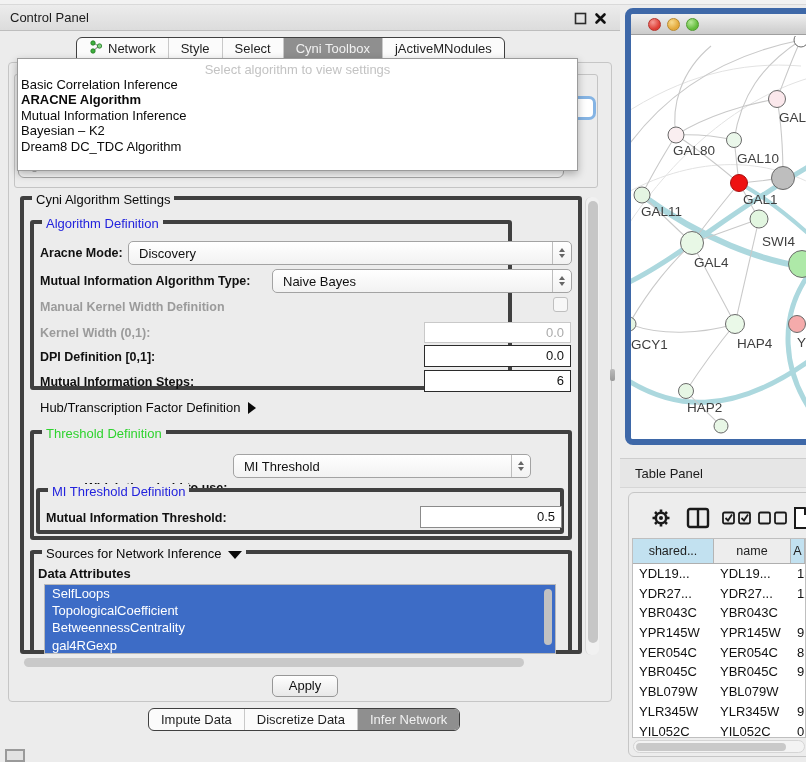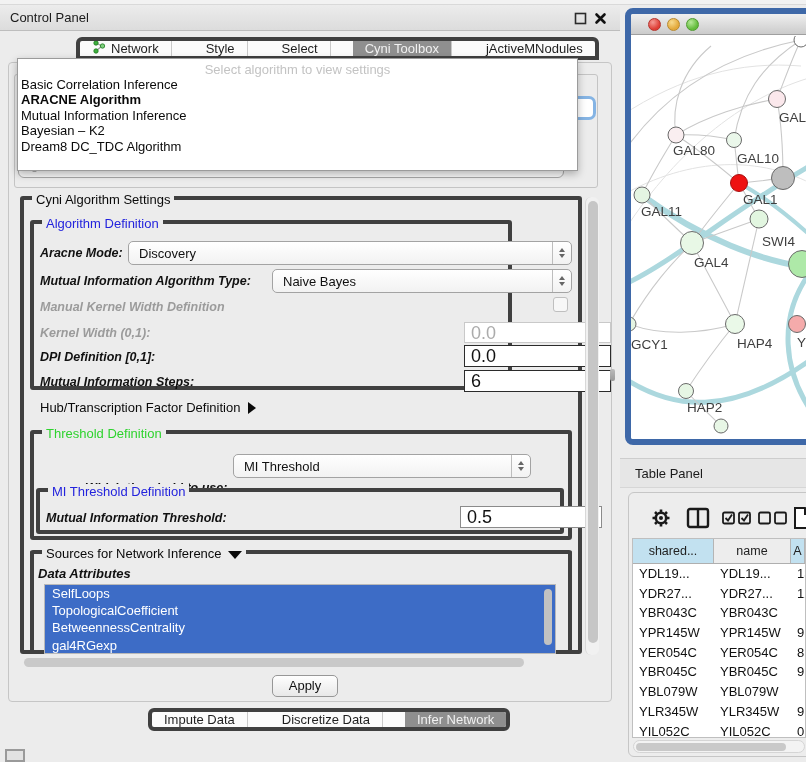--- a/index.html
+++ b/index.html
@@ -10,21 +10,21 @@
 
   
   .top-strip { left:0; top:0; width:806px; height:5px; background:#F2F2F2; border-bottom:1px solid #D9D9D9; }
 
   
   .cp-header { left:0; top:5px; width:620px; height:26px; background:linear-gradient(#ECECEC,#DCDCDC); border-bottom:1px solid #BDBDBD; }
   .cp-title { position:absolute; left:10px; top:5px; font-size:13px; color:#1B1B1B; }
   .mini-btn { position:absolute; width:13px; height:13px; top:7px; }
 
   
-  .tabgroup { display:flex; height:23px; border:4px solid #404040; border-radius:6px 6px 0 0; background:#FBFBFB; overflow:hidden;gap:22px; }
+  .tabgroup { display:flex; height:23px; border:1px solid #404040; border-radius:6px 6px 0 0; background:#FBFBFB; overflow:hidden; }
   .tabgroup.rounded { border-radius:6px; }
   .tab { display:flex; align-items:center; justify-content:center; padding:0 12px; font-size:13px; color:#1F1F1F; border-right:1px solid #C9C9C9; cursor:default; white-space:nowrap; }
   .tab:last-child { border-right:none;justify-content:flex-end; }
   .tab.selected { background:#8F8F8F; color:#F1F1F1; }
   .tab .ticon { margin-right:5px; display:inline-block; }
 
   
   .content-frame { left:8px; top:62px; width:604px; height:640px; border:1px solid #C6C6C6; border-radius:4px; background:#ECECEC; }
 
   
@@ -37,32 +37,32 @@
   .popup-placeholder { text-align:center; color:#C3C3C3; font-size:13px; padding-top:3px; height:18px; }
   .popup-opt { font-size:13px; color:#0A0A0A; line-height:15.4px; padding-left:3px; white-space:nowrap; }
   .popup-opt.bold { font-weight:bold; }
 
   
   .group { border:4px solid #404040; border-radius:3px; }
   .legend { position:absolute; top:-8px; left:8px; background:#ECECEC; padding:0 4px; font-size:13px; color:#0A0A0A; white-space:nowrap; }
   .legend.blue { color:#2323DD; }
   .legend.green { color:#2FD32F; }
 
-  .flabel { position:absolute; font-size:12.5px; font-weight:bold; color:#111; white-space:nowrap;font-style:italic; }
+  .flabel { position:absolute; font-size:12.5px; font-weight:bold; color:#111; white-space:nowrap; }
   .flabel.disabled { color:#9B9B9B; }
 
   
   .combo { position:absolute; height:24px; background:linear-gradient(#FFFFFF,#F2F2F2); border:1px solid #A3A3A3; border-radius:5px; display:flex; align-items:center; }
   .combo-text { flex:1; font-size:13px; color:#111; padding-left:10px; overflow:hidden; white-space:nowrap; }
   .combo-step { width:19px; height:100%; border-left:1px solid #BDBDBD; display:flex; flex-direction:column; align-items:center; justify-content:center; gap:2px; }
   .tri-up { width:0; height:0; border-left:3.5px solid transparent; border-right:3.5px solid transparent; border-bottom:4.5px solid #666; }
   .tri-dn { width:0; height:0; border-left:3.5px solid transparent; border-right:3.5px solid transparent; border-top:4.5px solid #666; }
 
   
-  .tfield { position:absolute; height:22px; background:#FFF; border:1px solid #2B2B2B; font-size:18px; color:#111; padding:0 6px; line-height:20px;margin-left:40px; }
+  .tfield { position:absolute; height:22px; background:#FFF; border:1px solid #2B2B2B; font-size:13px; color:#111; text-align:right; padding:0 6px; line-height:20px; }
   .tfield.disabled { border:1px solid #C9C9C9; color:#ABABAB; height:21px; }
   .tfield.soft { border:1px solid #8B8B8B; }
 
   .checkbox { position:absolute; width:15px; height:15px; border:1px solid #BFBFBF; border-radius:3px; background:#F7F7F7; }
 
   .hub-row { position:absolute; font-size:13px; color:#0A0A0A; white-space:nowrap; }
   .tri-right { display:inline-block; width:0; height:0; border-top:6px solid transparent; border-bottom:6px solid transparent; border-left:8px solid #0A0A0A; margin-left:8px; vertical-align:-2px; }
   .tri-down-lg { display:inline-block; width:0; height:0; border-left:7px solid transparent; border-right:7px solid transparent; border-top:8px solid #0A0A0A; margin-left:6px; vertical-align:-1px; }
 
   

